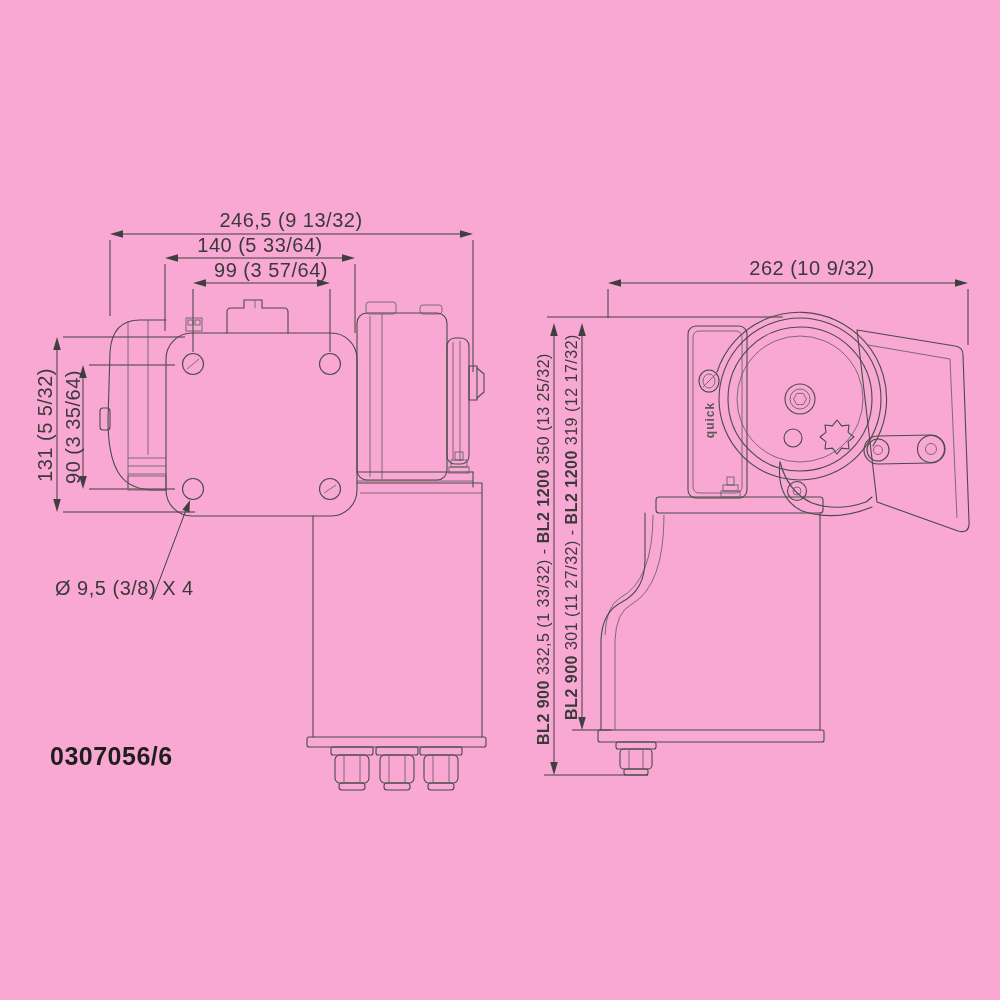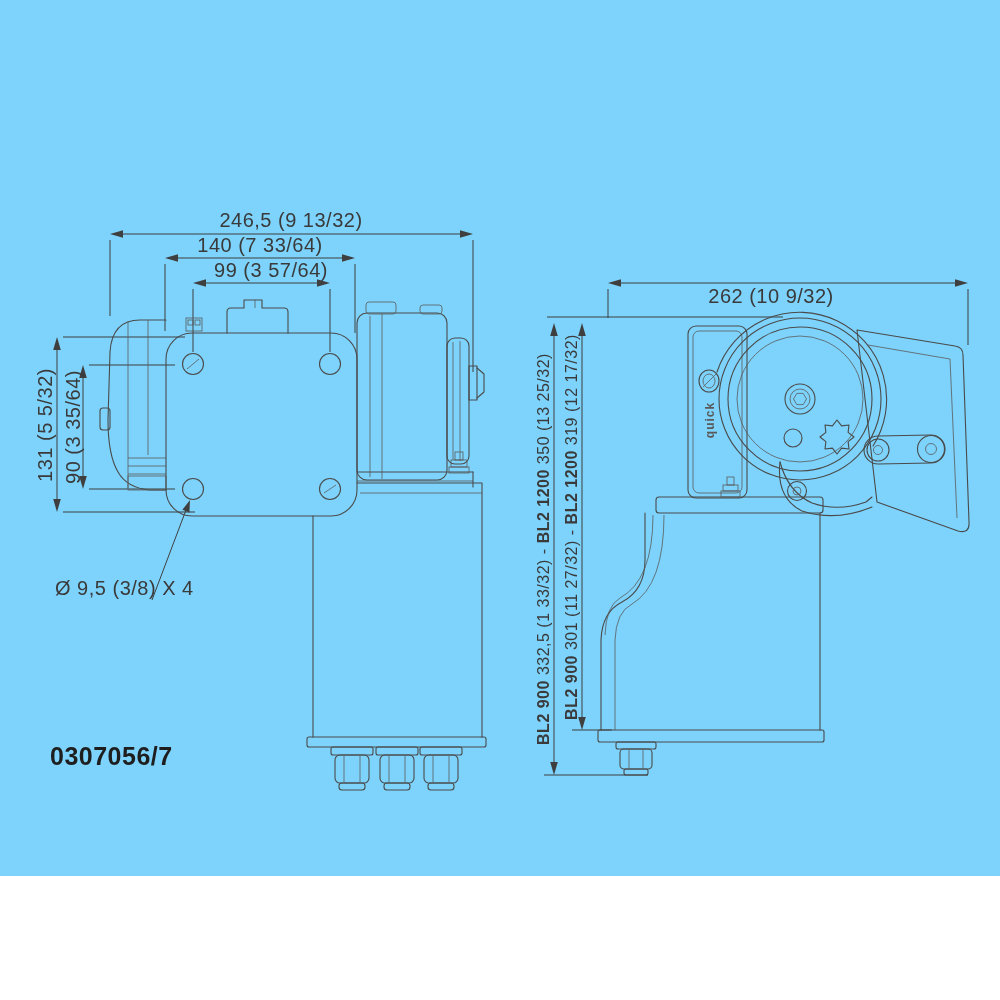--- a/index.html
+++ b/index.html
@@ -1,16 +1,16 @@
 <!DOCTYPE html>
 <html><head>
 <meta charset="utf-8">
 <style>
   html,body{margin:0;padding:0;background:#fff;}
-  #canvas{position:relative;width:1000px;height:876px;background:#7dd3fc;overflow:hidden;
+  #canvas{position:relative;width:1000px;height:1000px;background:#f9a8d4;overflow:hidden;
           font-family:"Liberation Sans", sans-serif;color:#3a3a3a;}
   #lineart{position:absolute;left:0;top:0;}
   .dimtext{position:absolute;white-space:nowrap;font-size:20px;color:#3a3a3a;
            transform:translate(-50%,-50%);letter-spacing:0.5px;}
   .dimtext.rot{transform:translate(-50%,-50%) rotate(-90deg);}
   .dimtext.small{font-size:16px;}
   .dimtext .b{font-weight:700;}
   .callout{position:absolute;white-space:nowrap;font-size:20px;color:#3a3a3a;letter-spacing:0.5px;text-align:center;}
   .partnum{position:absolute;white-space:nowrap;font-size:25px;font-weight:700;color:#1e1e1e;
            letter-spacing:0.5px;}
@@ -220,33 +220,33 @@
         <rect class="art" x="620" y="749" width="32" height="20" rx="4"></rect>
         <line class="thin" x1="629" y1="750" x2="629" y2="768"></line>
         <line class="thin" x1="643" y1="750" x2="643" y2="768"></line>
         <rect class="art" x="624" y="769" width="24" height="6" rx="2"></rect>
       </g>
     </g>
   </svg>
 
   <div class="dimtext" style="left:291px;top:220px;">246,5 (9 13/32)</div>
 
-  <div class="dimtext" style="left:260px;top:245px;">140 (7 33/64)</div>
+  <div class="dimtext" style="left:260px;top:245px;">140 (5 33/64)</div>
 
   <div class="dimtext" style="left:271px;top:270px;">99 (3 57/64)</div>
 
   <div class="dimtext rot" style="left:45px;top:425px;">131 (5 5/32)</div>
 
   <div class="dimtext rot" style="left:73px;top:427px;">90 (3 35/64)</div>
 
   <div class="callout" style="left:55px;top:577px;">Ø 9,5 (3/8) X 4</div>
 
-  <div class="partnum" style="left:50px;top:742px;">0307056/7</div>
-
-  <div class="dimtext" style="left:771px;top:268px;margin-top:28px;">262 (10 9/32)</div>
+  <div class="partnum" style="left:50px;top:742px;">0307056/6</div>
+
+  <div class="dimtext" style="left:812px;top:268px;">262 (10 9/32)</div>
 
   <div class="dimtext rot small" style="left:544px;top:549px;">
     <span class="b">BL2 900</span>
     <span>332,5 (1 33/32)</span>
     <span>-</span>
     <span class="b">BL2 1200</span>
     <span>350 (13 25/32)</span>
   </div>
 
   <div class="dimtext rot small" style="left:572px;top:527px;">

